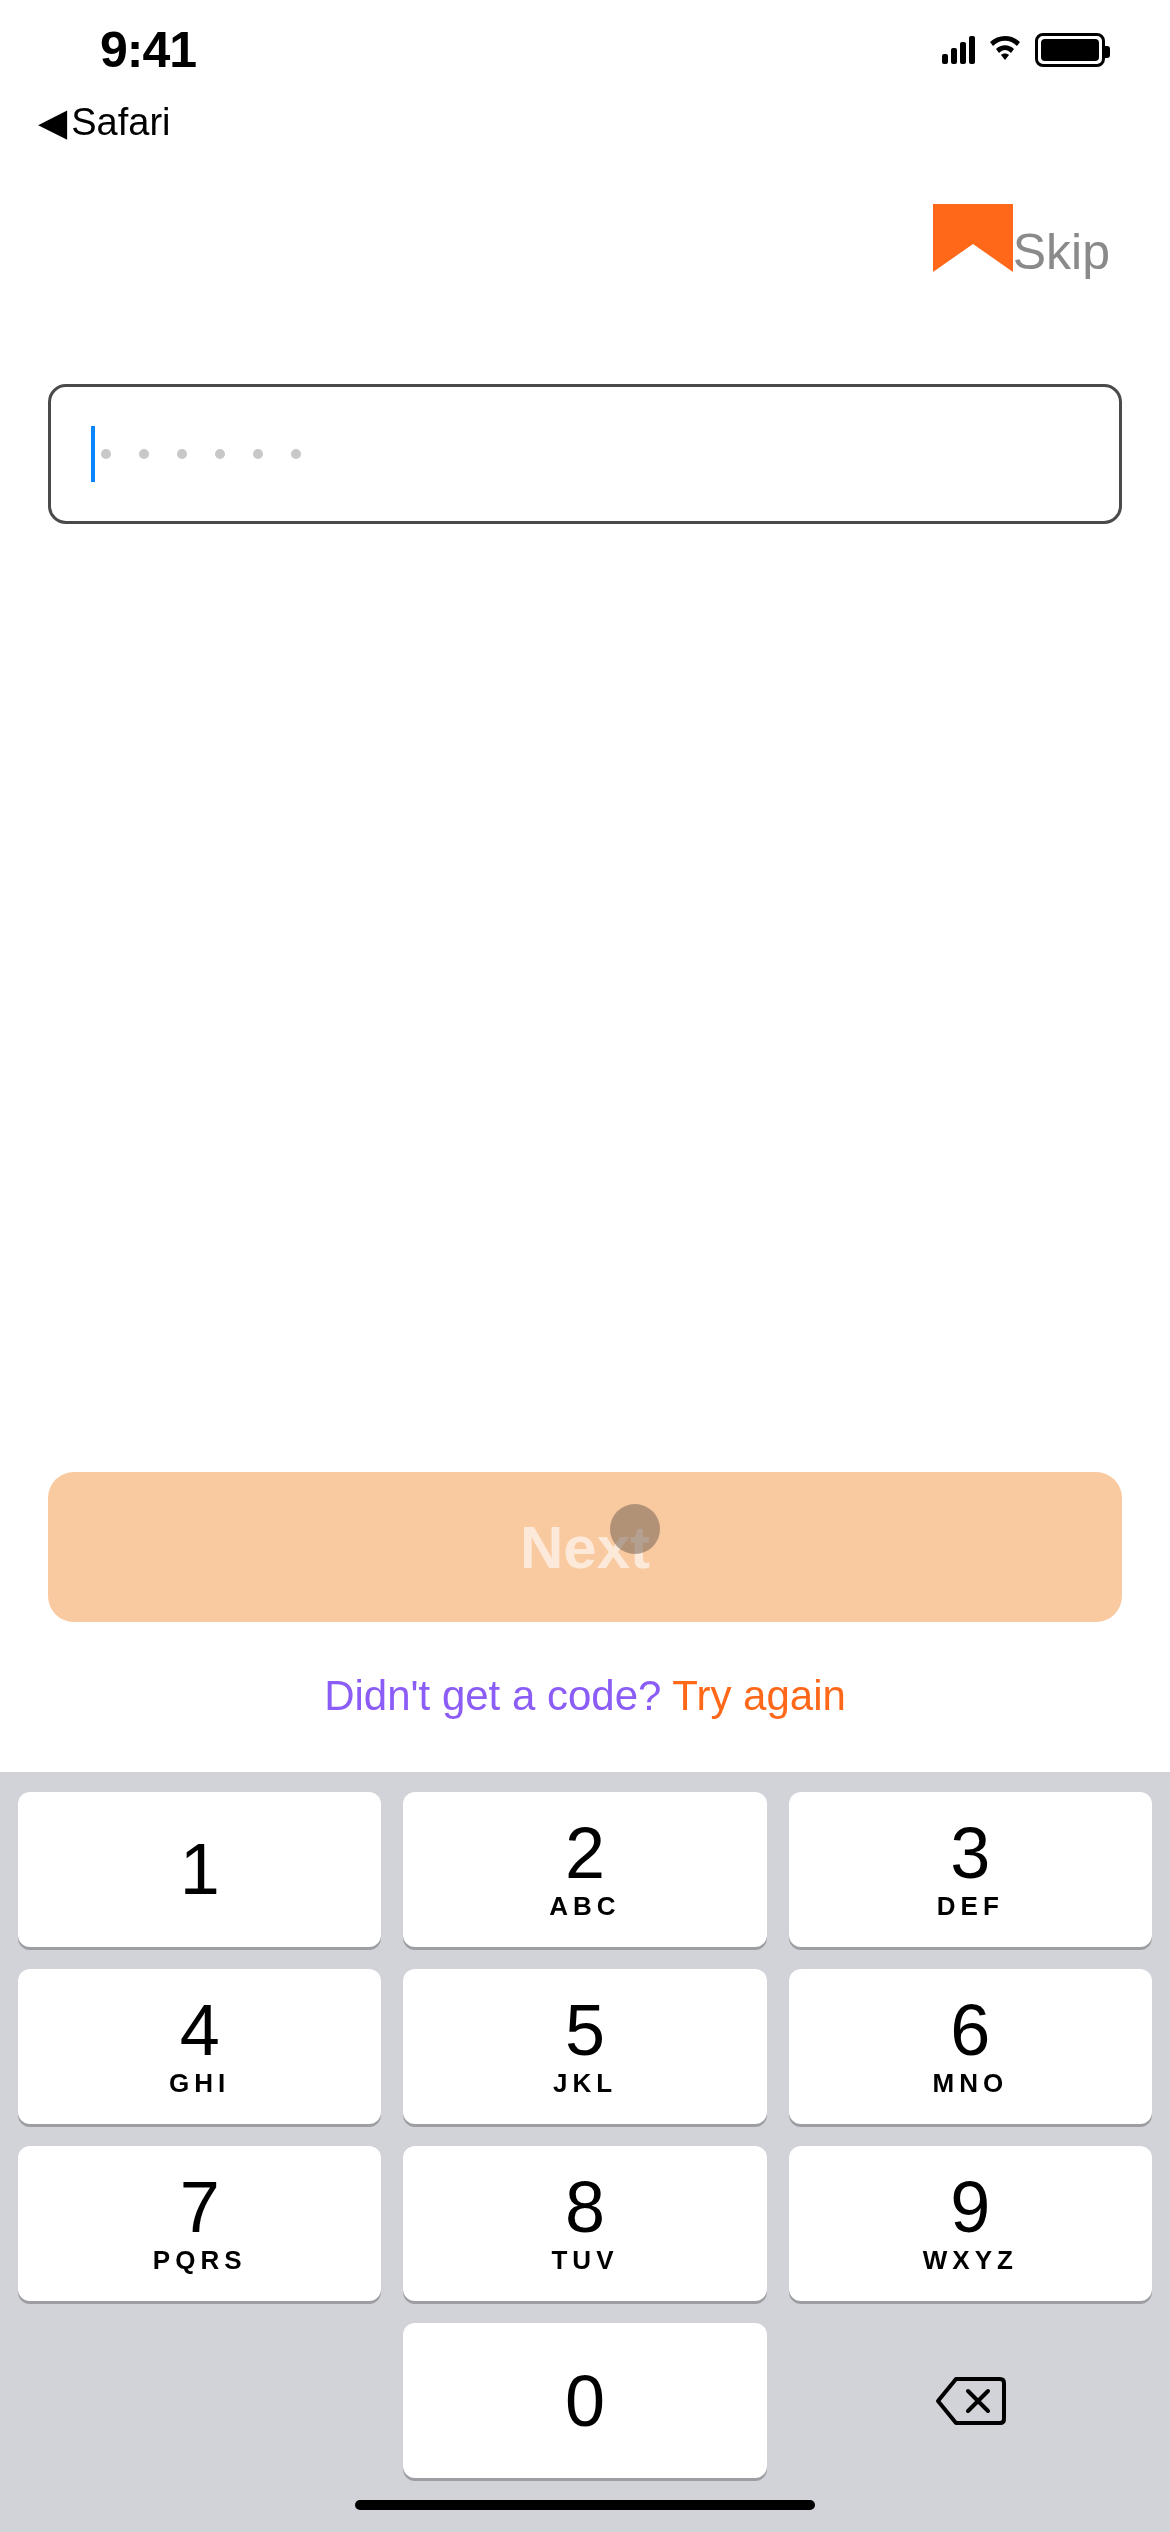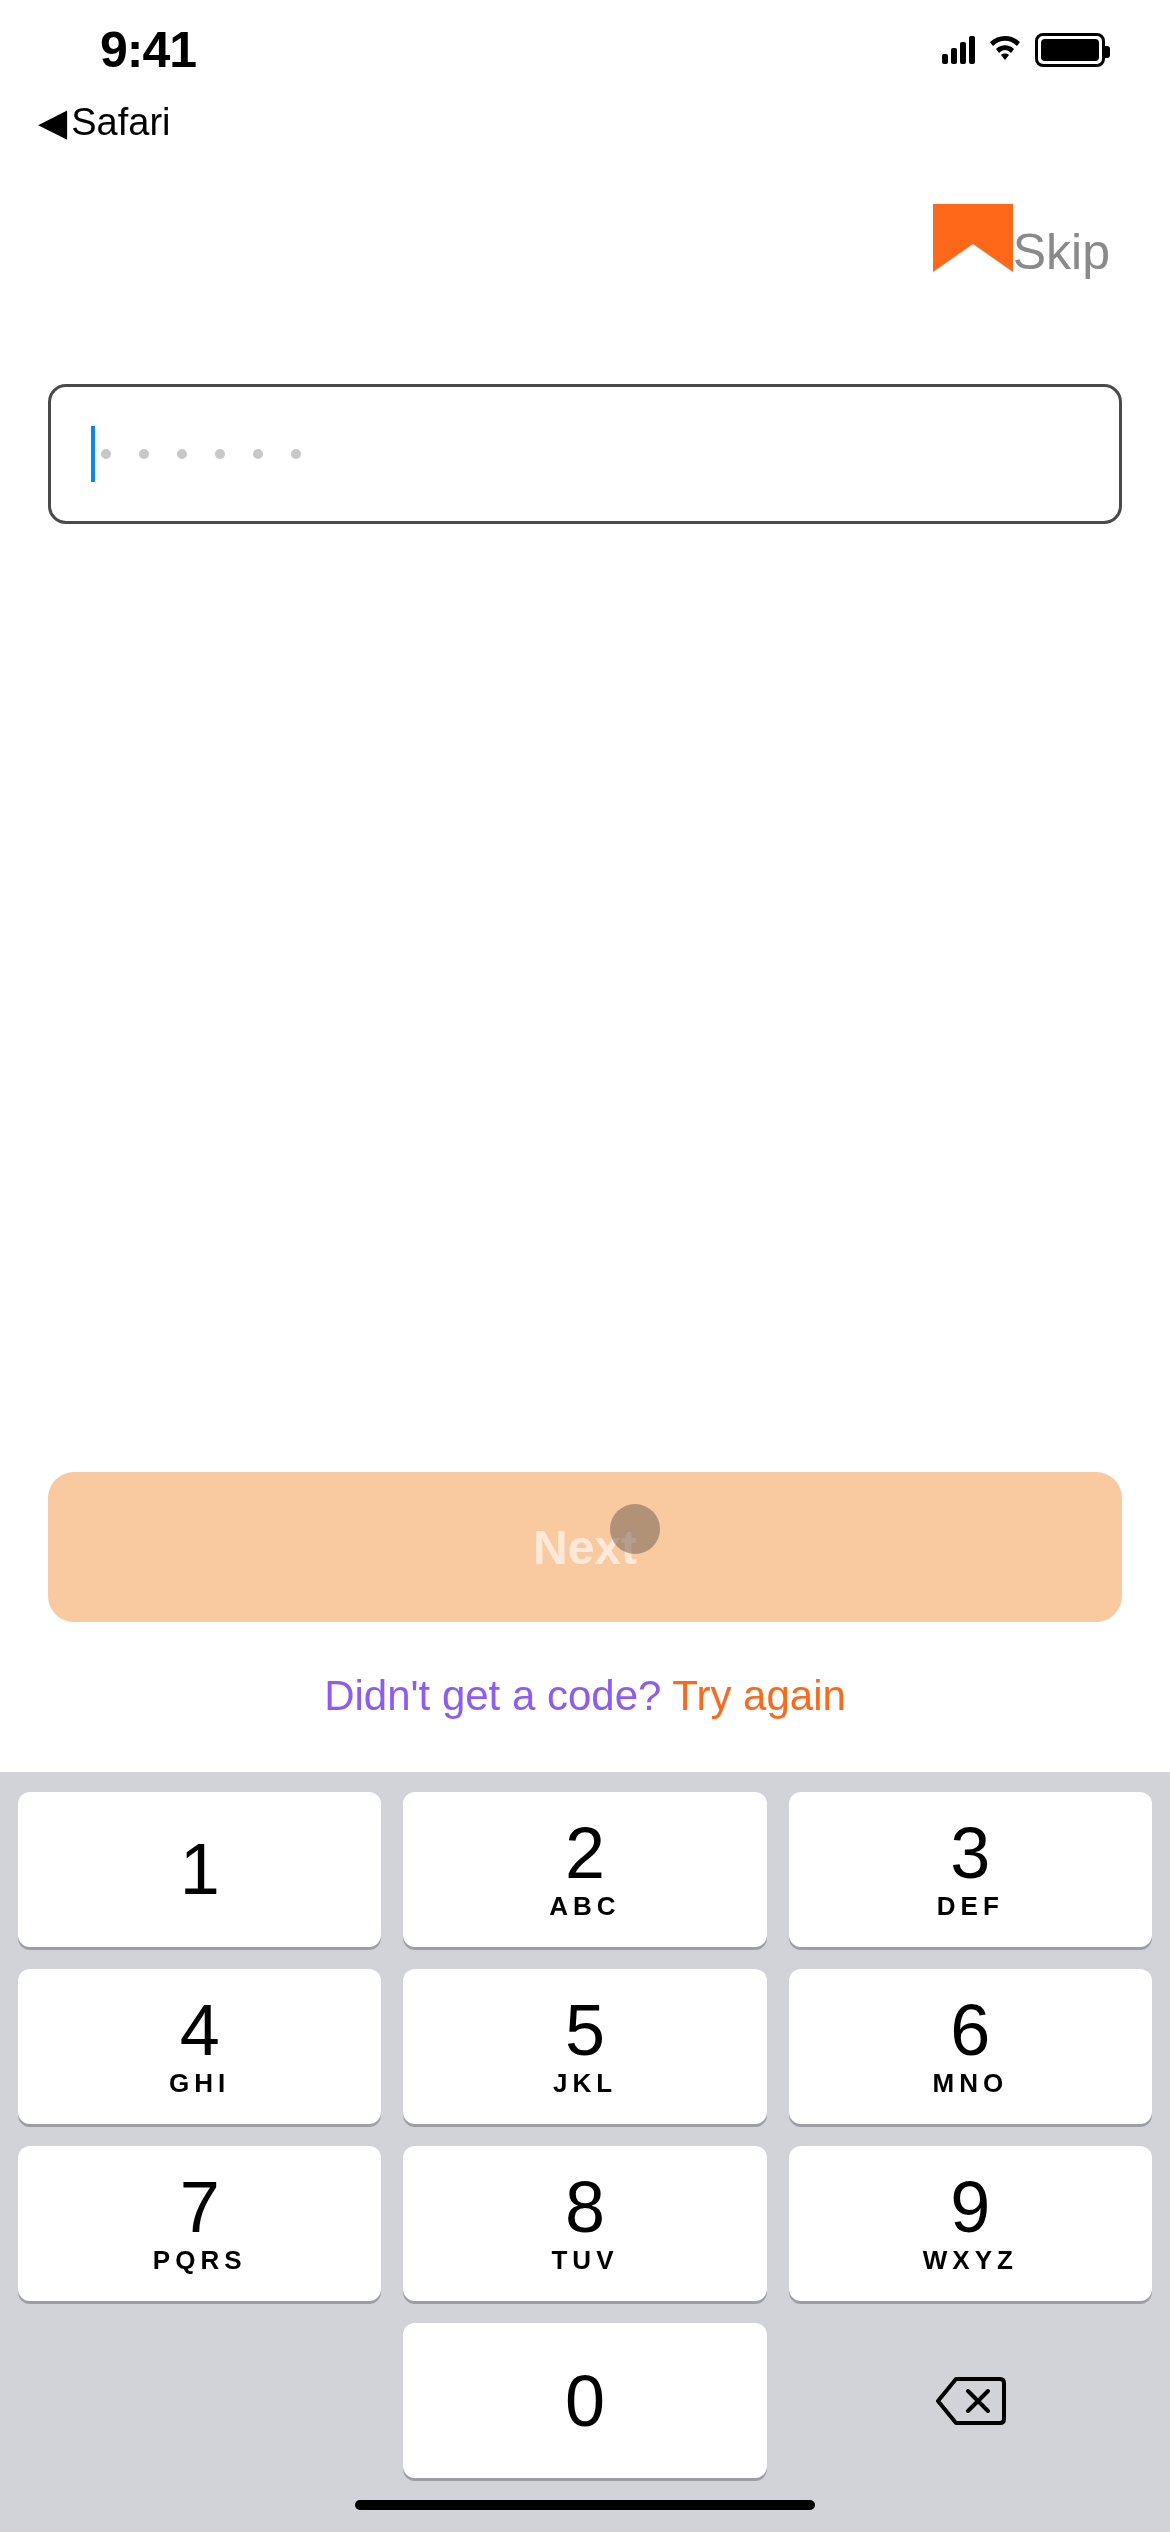--- a/index.html
+++ b/index.html
@@ -36,21 +36,21 @@
   
   
   .code-input-wrap { margin-top: 85px; border: 3px solid #4a4a4a; border-radius: 18px; height: 140px; display:flex; align-items:center; padding: 0 40px; position:relative; }
   .cursor { width: 4px; height: 56px; background:#0a84ff; animation: blink 1s step-end infinite; }
   @keyframes blink { 50% { opacity: 0; } }
   .dots { display:flex; gap: 28px; margin-left: 6px; }
   .dot { width:10px; height:10px; border-radius:50%; background:#c8c8c8; }
   .code-input { position:absolute; inset:0; opacity:0; }
   
   
-  .next-btn { position:absolute; left:48px; right:48px; top:1472px; height:150px; background:#f9c9a0; border:none; border-radius:26px; font-size:48px; font-weight:600; color:rgba(255,255,255,0.6); font-family:inherit; }
+  .next-btn { position:absolute; left:48px; right:48px; top:1472px; height:150px; background:#f9c9a0; border:none; border-radius:26px; font-size:60px; font-weight:600; color:rgba(255,255,255,0.6); font-family:inherit; }
   .touch-dot { position:absolute; left:610px; top:1504px; width:50px; height:50px; border-radius:50%; background:rgba(120,100,85,0.55); }
   
   
   .resend-row { position:absolute; left:0; right:0; top:1672px; text-align:center; font-size:42px; }
   .resend-text { color:#8b5cf6; }
   .resend-link { color:#ff6719; }
   
   
   .keypad { position:absolute; left:0; right:0; top:1772px; bottom:0; background:#d1d3d9; padding: 20px 18px 0 18px; }
   .key-grid { display:grid; grid-template-columns: repeat(3, 1fr); gap: 22px; }

